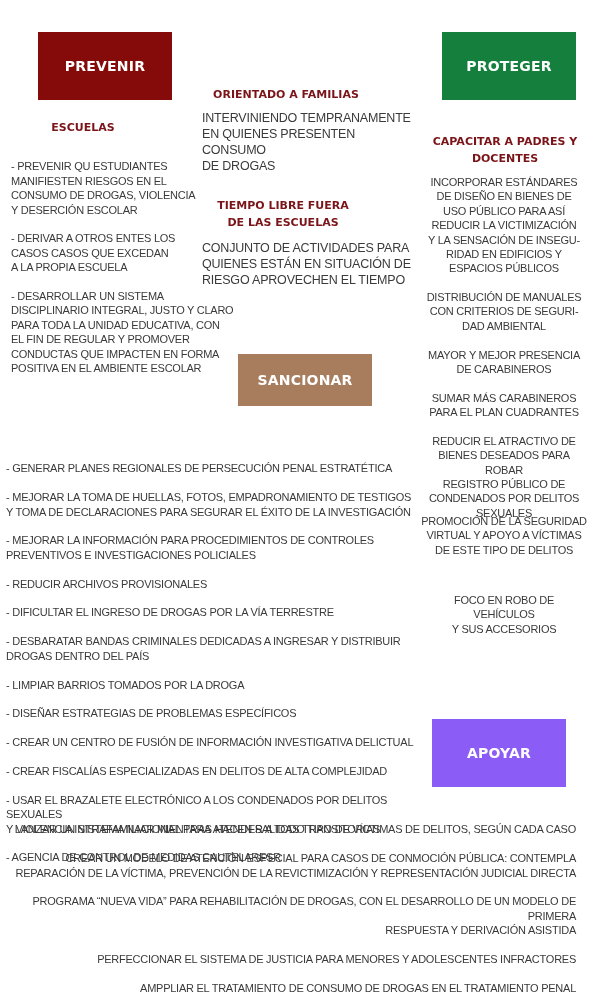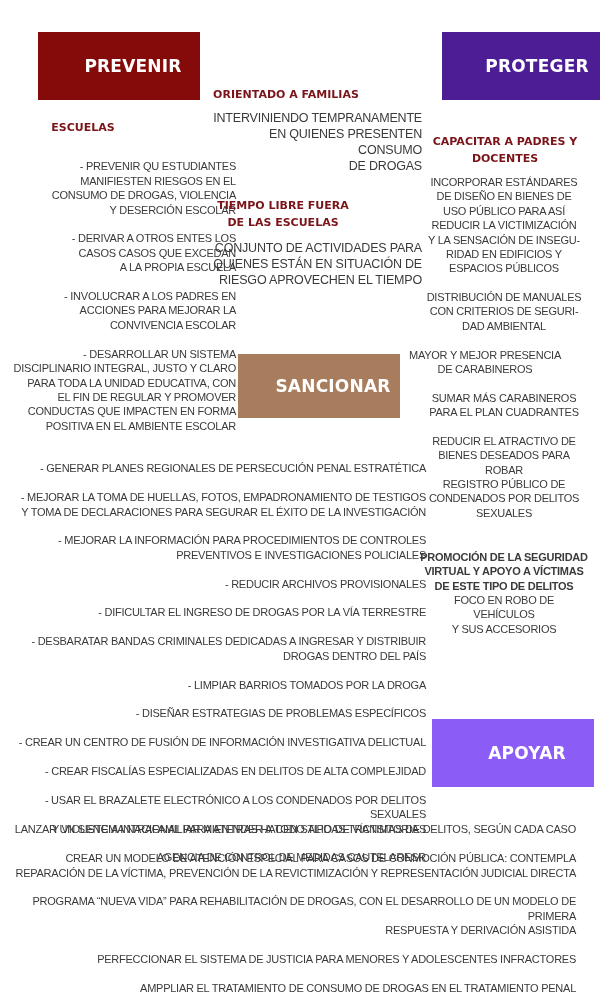--- a/index.html
+++ b/index.html
@@ -1,31 +1,31 @@
 <!DOCTYPE html>
 <html><head>
 <meta charset="utf-8">
 <style>
   html, body { margin:0; padding:0; }
   body {
     width:600px; height:1000px; background:#ffffff; position:relative; overflow:hidden;
     font-family:"Liberation Sans", sans-serif; color:#3a3a3a;
   }
   .box {
-    position:absolute; color:#ffffff; font-weight:bold; font-size:17px;
+    position:absolute; color:#ffffff; font-weight:bold; font-size:14px;
     display:flex; align-items:center; justify-content:center;
-    font-family:"DejaVu Sans", sans-serif; letter-spacing:0.2px;padding-left:28px;
+    font-family:"DejaVu Sans", sans-serif; letter-spacing:0.2px;
   }
   .heading {
     position:absolute; color:#7a1418; font-weight:bold; font-size:11px;
     font-family:"DejaVu Sans", sans-serif; text-align:center; line-height:17px;
   }
   .body-text {
     position:absolute; font-size:12.5px; line-height:16px; color:#3a3a3a;
-    white-space:pre-line; letter-spacing:-0.2px;text-align:right;
+    white-space:pre-line; letter-spacing:-0.2px;
   }
   .small { font-size:11px; line-height:14.4px; letter-spacing:-0.25px; }
   .center { text-align:center; }
   .right { text-align:right; }
   .list { margin:0; padding:0; list-style:none; }
   .list li { white-space:pre-line; }
 </style>
 </head>
 <body>
 
@@ -36,75 +36,72 @@
 <div class="heading" style="left:30px; top:119px; width:106px;">ESCUELAS</div>
 
 <ul class="list body-text small" style="left:11px; top:145px; width:225px;">
   <li>- PREVENIR QU ESTUDIANTES
 MANIFIESTEN RIESGOS EN EL
 CONSUMO DE DROGAS,  VIOLENCIA
 Y DESERCIÓN ESCOLAR</li>
   <li>- DERIVAR A OTROS ENTES  LOS
 CASOS CASOS  QUE EXCEDAN
 A LA PROPIA ESCUELA</li>
-  <li>- INVOLUCRAR A LOS PADRES EN
-ACCIONES PARA MEJORAR LA
-CONVIVENCIA ESCOLAR</li>
   <li>- DESARROLLAR UN SISTEMA
 DISCIPLINARIO INTEGRAL, JUSTO Y CLARO
 PARA TODA LA UNIDAD EDUCATIVA, CON
 EL FIN DE REGULAR Y PROMOVER
 CONDUCTAS QUE IMPACTEN EN FORMA
 POSITIVA EN EL AMBIENTE ESCOLAR</li>
 </ul>
 
 <div class="heading" style="left:206px; top:86px; width:160px;">ORIENTADO A FAMILIAS</div>
 <div class="body-text" style="left:202px; top:110px; width:220px;">INTERVINIENDO TEMPRANAMENTE
 EN QUIENES PRESENTEN CONSUMO
 DE DROGAS</div>
 
 <div class="heading" style="left:212px; top:197px; width:142px; white-space:pre-line;">TIEMPO LIBRE FUERA
 DE LAS ESCUELAS</div>
 <div class="body-text" style="left:202px; top:240px; width:220px;">CONJUNTO DE ACTIVIDADES PARA
 QUIENES ESTÁN EN SITUACIÓN DE
 RIESGO APROVECHEN EL TIEMPO</div>
 
-<div class="box" style="left:442px; top:32px; width:134px; height:68px; background:#4c1d95;">
+<div class="box" style="left:442px; top:32px; width:134px; height:68px; background:#15803d;">
   <span>PROTEGER</span>
 </div>
 
 <div class="heading" style="left:425px; top:133px; width:160px; white-space:pre-line;">CAPACITAR A PADRES Y
 DOCENTES</div>
 
 <div class="body-text small center" style="left:425px; top:175px; width:158px;">INCORPORAR ESTÁNDARES
 DE DISEÑO EN BIENES DE
 USO PÚBLICO PARA ASÍ
 REDUCIR LA VICTIMIZACIÓN
 Y LA SENSACIÓN DE INSEGU-
 RIDAD EN EDIFICIOS Y
 ESPACIOS PÚBLICOS</div>
 <div class="body-text small center" style="left:425px; top:290px; width:158px;">DISTRIBUCIÓN DE MANUALES
 CON CRITERIOS DE SEGURI-
 DAD AMBIENTAL</div>
-<div class="body-text small center" style="left:406px; top:348px; width:158px;">MAYOR Y MEJOR PRESENCIA
+<div class="body-text small center" style="left:425px; top:348px; width:158px;">MAYOR Y MEJOR PRESENCIA
 DE CARABINEROS</div>
 <div class="body-text small center" style="left:425px; top:391px; width:158px;">SUMAR MÁS CARABINEROS
 PARA EL PLAN CUADRANTES</div>
 <div class="body-text small center" style="left:420px; top:434px; width:168px;">REDUCIR EL ATRACTIVO DE
 BIENES DESEADOS PARA ROBAR</div>
 <div class="body-text small center" style="left:425px; top:477px; width:158px;">REGISTRO PÚBLICO DE
 CONDENADOS POR DELITOS
 SEXUALES</div>
-<div class="body-text small center" style="left:420px; top:550px; width:168px;font-weight:bold;">PROMOCIÓN DE LA SEGURIDAD
+<div class="body-text small center" style="left:420px; top:514px; width:168px;">PROMOCIÓN DE LA SEGURIDAD
 VIRTUAL Y APOYO A VÍCTIMAS
 DE ESTE TIPO DE DELITOS</div>
 <div class="body-text small center" style="left:425px; top:593px; width:158px;">FOCO EN ROBO DE VEHÍCULOS
 Y SUS ACCESORIOS</div>
 
-<div class="box" style="left:238px; top:354px; width:134px; height:64px; background:#a77d5e;">
+<div class="box" style="left:238px; top:354px; width:134px; height:52px; background:#a77d5e;">
   <span>SANCIONAR</span>
 </div>
 
 <ul class="list body-text small" style="left:6px; top:447px; width:420px;">
   <li>- GENERAR PLANES REGIONALES DE PERSECUCIÓN PENAL ESTRATÉTICA</li>
   <li>- MEJORAR LA TOMA DE HUELLAS, FOTOS, EMPADRONAMIENTO DE TESTIGOS
  Y TOMA DE DECLARACIONES PARA SEGURAR EL ÉXITO DE LA INVESTIGACIÓN</li>
   <li>- MEJORAR LA INFORMACIÓN PARA PROCEDIMIENTOS DE CONTROLES
 PREVENTIVOS E INVESTIGACIONES POLICIALES</li>
   <li>- REDUCIR ARCHIVOS PROVISIONALES</li>

